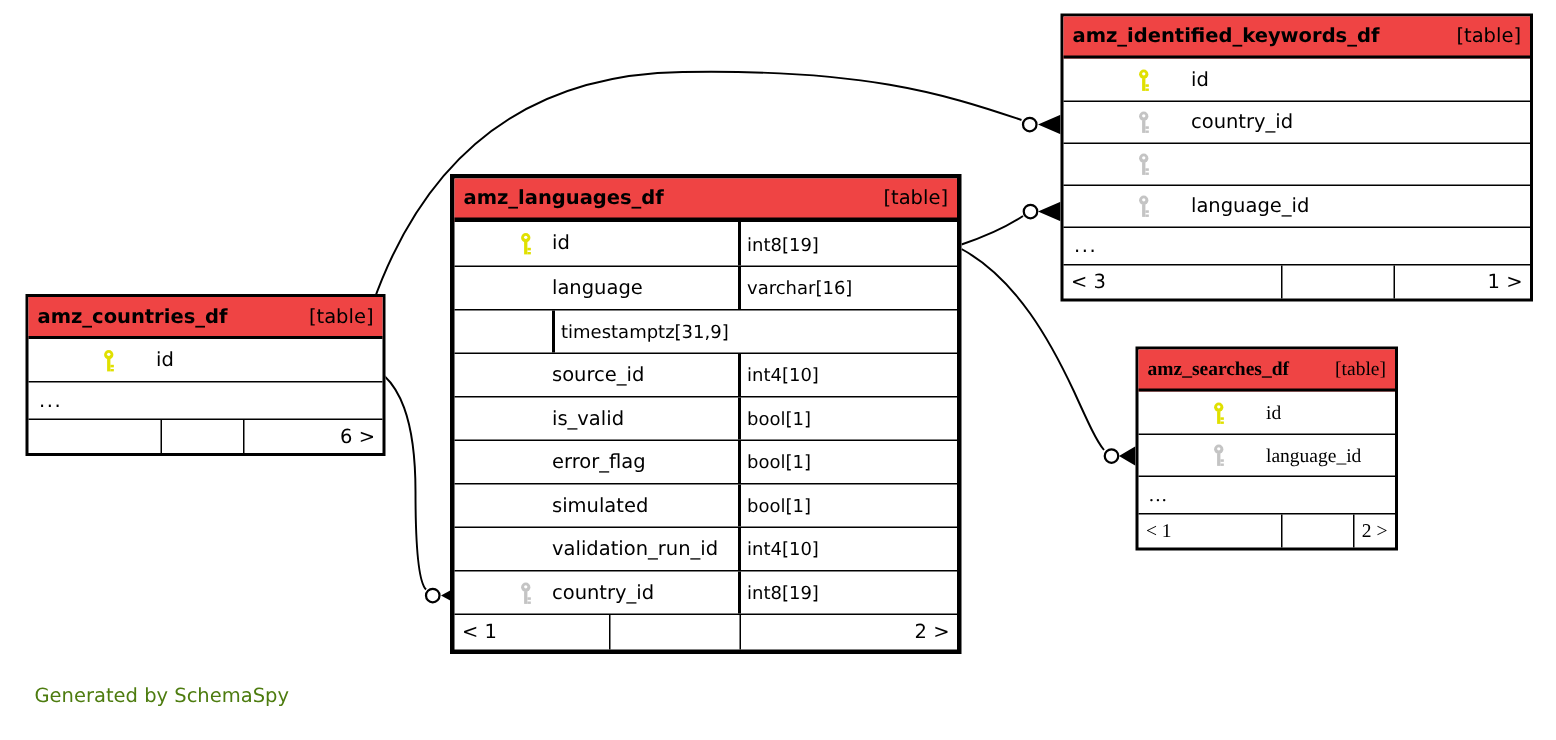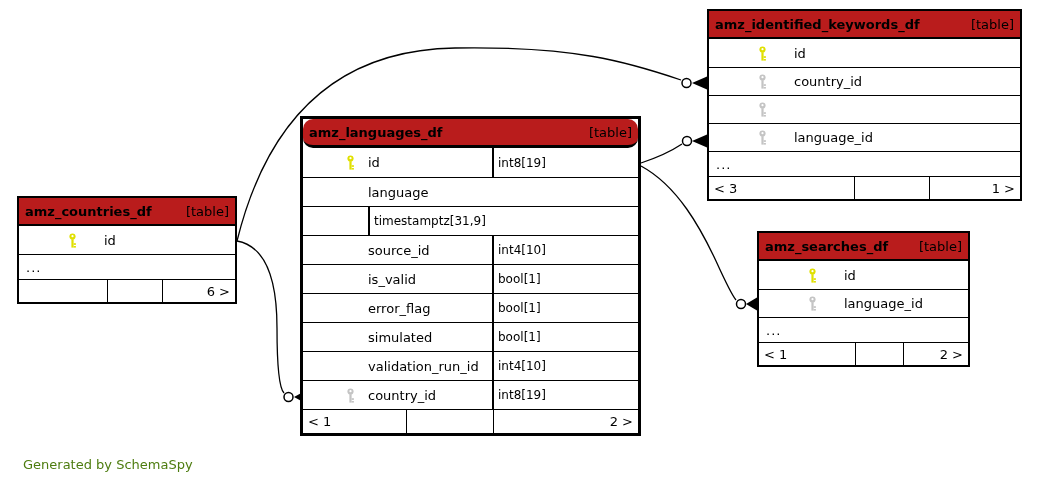--- a/index.html
+++ b/index.html
@@ -15,25 +15,25 @@
     position:absolute;
     background:#fff;
     border:2px solid #000;
     box-sizing:border-box;
     z-index:2;
     cursor:pointer;
   }
   .tbl.focus{border-width:3px;}
   .hdr{
     display:flex;justify-content:space-between;align-items:center;
-    background:#b91c1c;
+    background:#ef4444;
     border-bottom:2px solid #000;
     padding:0 6px;height:28px;box-sizing:border-box;
   }
-  .focus .hdr{border-bottom-width:3px;height:29px;border-radius:10px;}
+  .focus .hdr{border-bottom-width:3px;height:29px;}
   .ttl{font-weight:bold;font-size:13px;white-space:nowrap;}
   .tag{font-size:13px;white-space:nowrap;margin-left:8px;}
   .row{
     display:flex;align-items:center;
     height:28px;box-sizing:border-box;
     border-top:1px solid #000;
     padding-left:36px;
   }
   .hdr + .row{border-top:none;}
   .focus .row{height:29px;}
@@ -93,21 +93,21 @@
     <polygon class="edge-crow" points="692,141 707,134.5 707,147.5"></polygon>
   </g>
 
   <g>
     <path class="edge-path" d="M 641 166 C 678 186 701 229 716 261 C 726 283 731 294 736 300"></path>
     <circle class="edge-circle" cx="741" cy="304" r="4.5"></circle>
     <polygon class="edge-crow" points="746,304 757,297.5 757,310.5"></polygon>
   </g>
 </svg>
 
-<div class="tbl wide" style="left:17px;top:196px;width:220px;">
+<div class="tbl wide" style="left:17px;top:196px;width:240px;">
   <div class="hdr">
     <span class="ttl">amz_countries_df</span>
     <span class="tag">[table]</span>
   </div>
   <div class="row">
     <span class="keycell">
       <svg class="keyicon pk" width="9" height="15" viewBox="0 0 9 15">
           <circle class="solid" cx="4.5" cy="3.5" r="3.1"></circle>
           <circle cx="4.5" cy="3.2" r="1.1" fill="#ffffff"></circle>
           <rect class="solid" x="3.4" y="6.2" width="2.2" height="8.4"></rect>
@@ -139,20 +139,21 @@
           <rect class="solid" x="5.6" y="10.2" width="2.3" height="1.7"></rect>
           <rect class="solid" x="5.6" y="13" width="2.3" height="1.6"></rect>
         </svg>
     </span>
     <span class="nm">id</span>
     <span class="tp">int8[19]</span>
   </div>
   <div class="row">
     <span class="keycell"></span>
     <span class="nm">language</span>
+    <span class="tp">varchar[16]</span>
   </div>
   <div class="row">
     <span class="keycell"></span>
     <span class="tp">timestamptz[31,9]</span>
   </div>
   <div class="row">
     <span class="keycell"></span>
     <span class="nm">source_id</span>
     <span class="tp">int4[10]</span>
   </div>
@@ -249,21 +250,21 @@
     <span class="nm">language_id</span>
   </div>
   <div class="dots">...</div>
   <div class="ftr">
     <span class="fc left" style="width:145px;">&lt; 3</span>
     <span class="fc mid" style="width:75px;"></span>
     <span class="fc right" style="flex:1;">1 &gt;</span>
   </div>
 </div>
 
-<div class="tbl wide" style="left:757px;top:231px;width:213px;">
+<div class="tbl wide" style="left:757px;top:231px;width:175px;font-family:Liberation Serif, serif;">
   <div class="hdr">
     <span class="ttl">amz_searches_df</span>
     <span class="tag">[table]</span>
   </div>
   <div class="row">
     <span class="keycell">
       <svg class="keyicon pk" width="9" height="15" viewBox="0 0 9 15">
           <circle class="solid" cx="4.5" cy="3.5" r="3.1"></circle>
           <circle cx="4.5" cy="3.2" r="1.1" fill="#ffffff"></circle>
           <rect class="solid" x="3.4" y="6.2" width="2.2" height="8.4"></rect>

